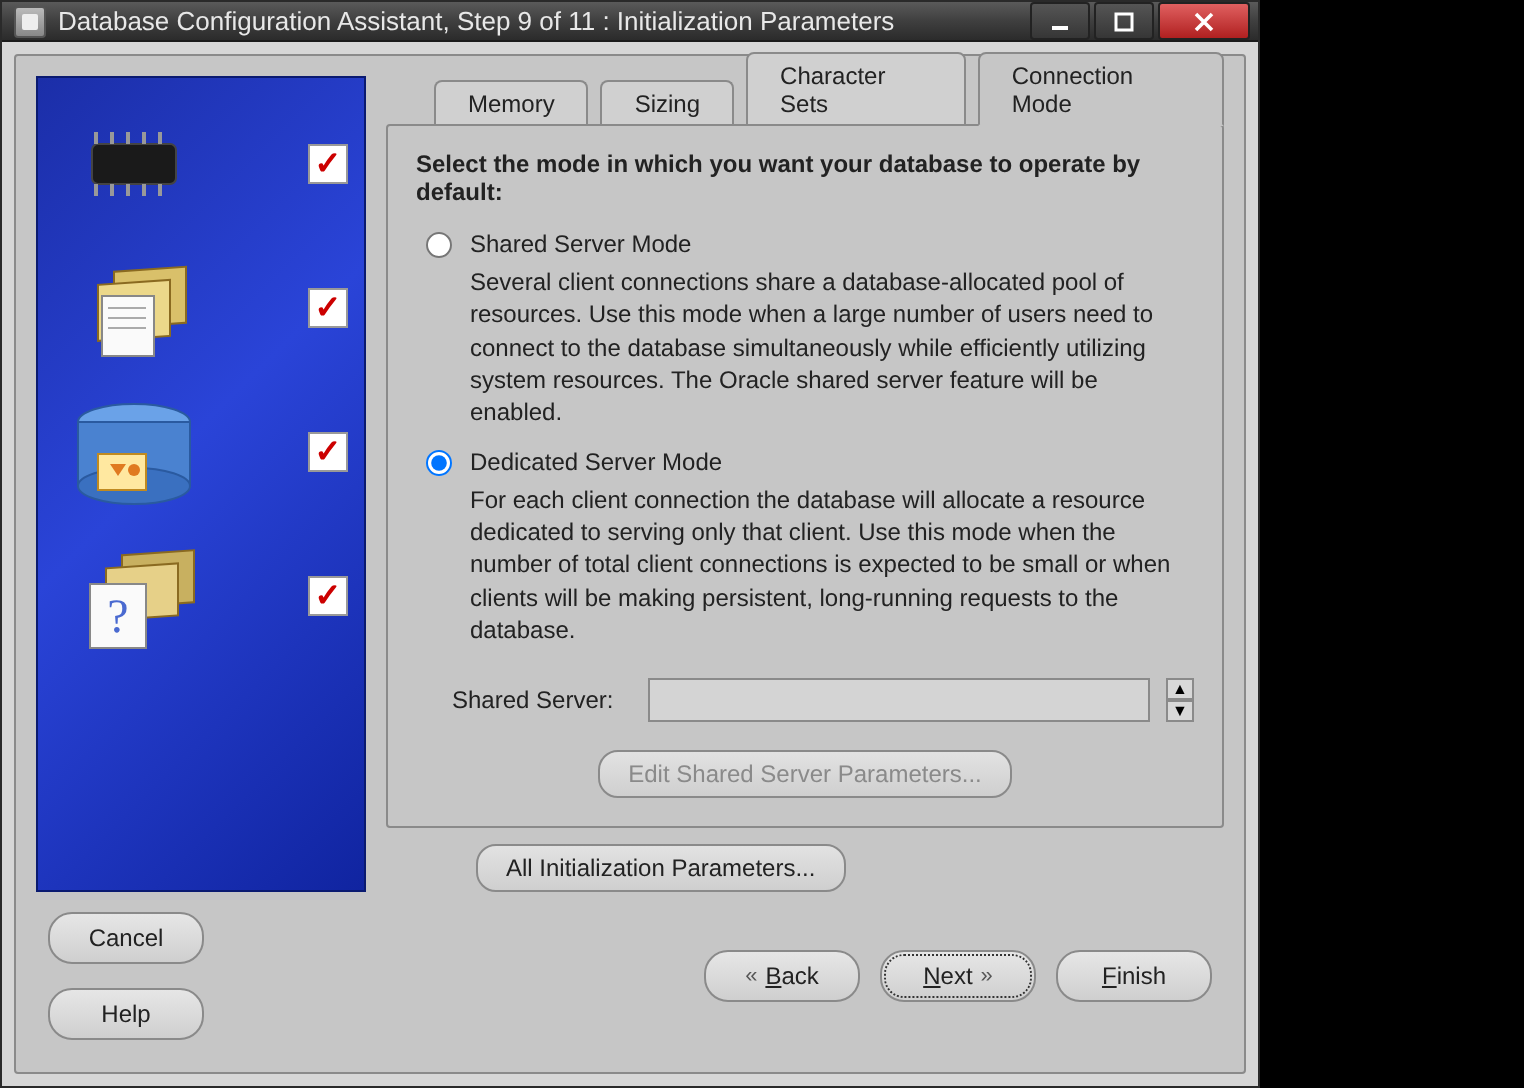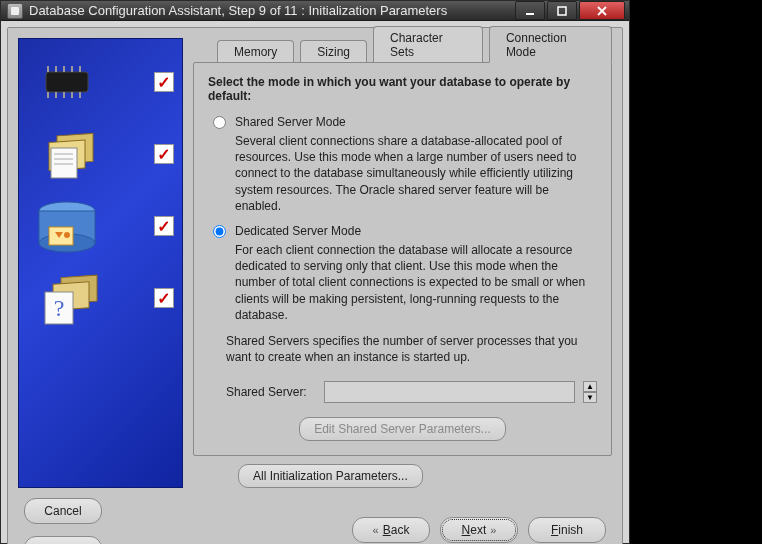--- a/index.html
+++ b/index.html
@@ -276,21 +276,20 @@
           </div>
 
           <div class="opt">
             <input type="radio" name="mode" checked="" style="">
             <div class="opt-body">
               <div class="opt-title">Dedicated Server Mode</div>
               <div class="desc">For each client connection the database will allocate a resource dedicated to serving only that client.  Use this mode when the number of total client connections is expected to be small or when clients will be making persistent, long-running requests to the database.</div>
             </div>
           </div>
 
-          <div class="desc" style="margin-left:18px">Shared Servers specifies the number of server processes that you want to create when an instance is started up.</div>
 
           <div class="shared-row" style="margin-left:18px">
             <span class="shared-label">Shared Server:</span>
             <input class="shared-input" disabled="" value="" style="">
             <div class="spinner">
               <button>▲</button>
               <button>▼</button>
             </div>
           </div>
 

